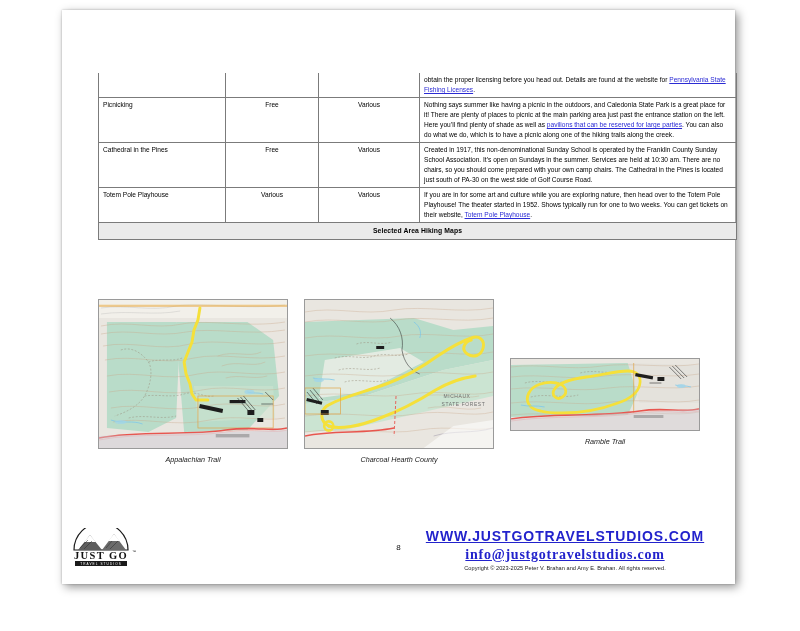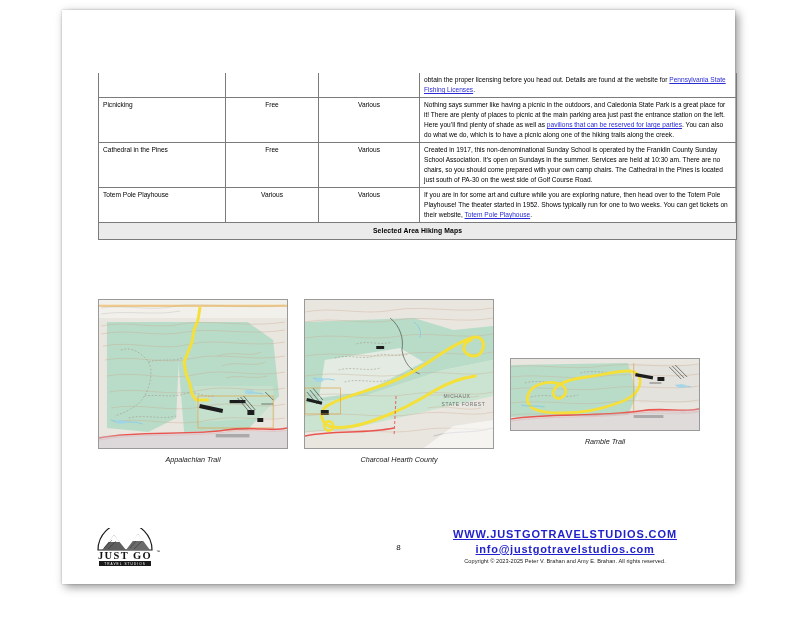--- a/index.html
+++ b/index.html
@@ -117,21 +117,21 @@
   #footer {
     position: absolute;
     left: 0;
     top: 500px;
     width: 673px;
     height: 74px;
   }
 
   #logo {
     position: absolute;
-    left: 24px;
+    left: 0;
     top: 18px;
     width: 78px;
     height: 40px;
   }
 
   #page-number {
     position: absolute;
     left: 0;
     top: 33px;
     width: 673px;
@@ -143,34 +143,35 @@
   #footer-links {
     position: absolute;
     right: 10px;
     top: 18px;
     text-align: center;
     width: 320px;
   }
   #footer-links .site {
     color: #2222cc;
     font-weight: bold;
-    font-size: 11px;
+    font-size: 14px;
     letter-spacing: 0.9px;
     text-decoration: underline;
     display: block;
     line-height: 1.25;
   }
   #footer-links .email {
     color: #2222cc;
     font-weight: bold;
-    font-size: 11px;
+    font-size: 14px;
     letter-spacing: 0.75px;
     text-decoration: underline;
     display: block;
     line-height: 1.3;
+    font-family: Liberation Serif, serif;
   }
   #footer-links .copyright {
     color: #1a1a1a;
     font-size: 5.6px;
     display: block;
     margin-top: 1.5px;
     letter-spacing: 0.05px;
   }
 </style>
 </head>

